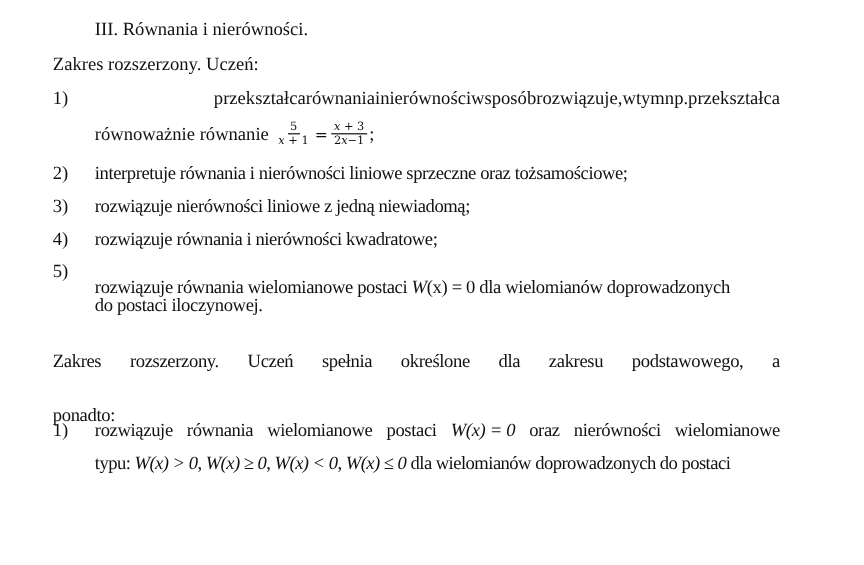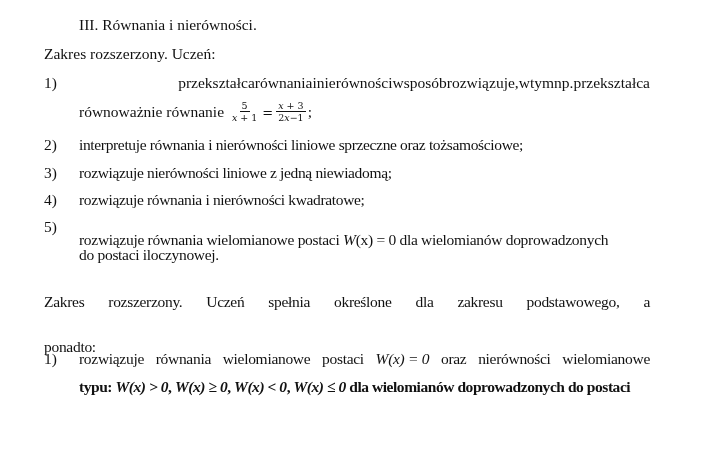--- a/index.html
+++ b/index.html
@@ -136,18 +136,18 @@
     <div class="line justified" style="left:79px; top:349px; width:571px; letter-spacing:-0.3px;">
       <span>rozwiązuje</span>
       <span>równania</span>
       <span>wielomianowe</span>
       <span>postaci</span>
       <span class="ital">W(x) = 0</span>
       <span>oraz</span>
       <span>nierówności</span>
       <span>wielomianowe</span>
     </div>
-    <div class="line" style="left:79px; top:377px; letter-spacing:-0.45px;font-weight:bold;">
+    <div class="line" style="left:79px; top:377px; letter-spacing:-0.45px;">
       <span>typu: </span><span class="ital">W(x) &gt; 0</span><span>, </span><span class="ital">W(x) ≥ 0</span><span>, </span><span class="ital">W(x) &lt; 0</span><span>, </span><span class="ital">W(x) ≤ 0</span><span> dla wielomianów doprowadzonych do postaci</span>
     </div>
   </div>
 
 </div>
 
 </body></html>

